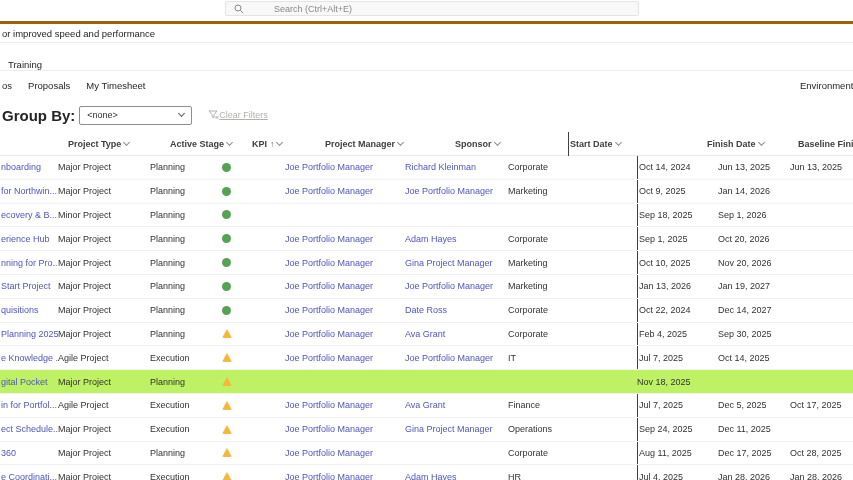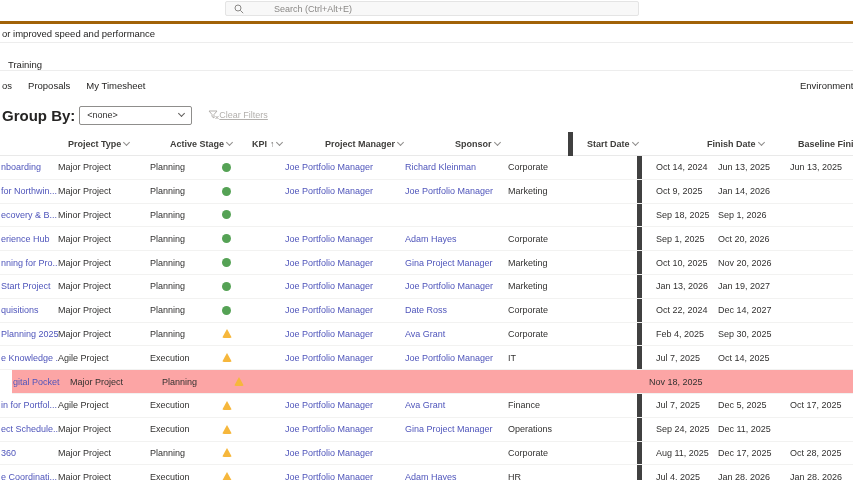--- a/index.html
+++ b/index.html
@@ -50,24 +50,24 @@
   .combobox .chev { border-color:#605e5c; }
 
   
   .table { position:absolute; top:132px; left:0; right:0; bottom:0; }
   .grid { display:grid; grid-template-columns:58px 92px 72px 63px 120px 103px 129px 81px 72px 1fr;
     align-items:center; }
   .headerrow { height:24px; border-bottom:1px solid #e9e9e9;gap:10px; }
   .hcell { font-size:9px; font-weight:bold; color:#3f3e3c; display:flex;
     align-items:center; gap:3px; height:24px; overflow:hidden; white-space:nowrap; }
   .hcell .sort { font-weight:normal; color:#605e5c; font-size:8.5px; }
-  .c7 { border-left:5px solid #404040; padding-left:14px; }
+  .c7 { border-left:1px solid #404040; padding-left:1px; }
 
   .row { height:23.8px; border-bottom:1px solid #f2f2f1; }
-  .row.selected { background:#fca5a5;margin-left:12px; }
+  .row.selected { background:#bef264; }
   .cell { font-size:9px; color:#323130; white-space:nowrap; overflow:hidden;
     height:100%; display:flex; align-items:center; padding-right:6px; }
   .cell.link { color:var(--link); }
   .cell.name { padding-left:1px; }
   .dot { width:9px; height:9px; border-radius:50%; background:var(--green); display:inline-block; }
   .tri { width:0; height:0; border-left:5px solid transparent; border-right:5px solid transparent;
     border-bottom:9px solid var(--warn); display:inline-block; border-radius:2px; }
 </style>
 </head>
 <body>

